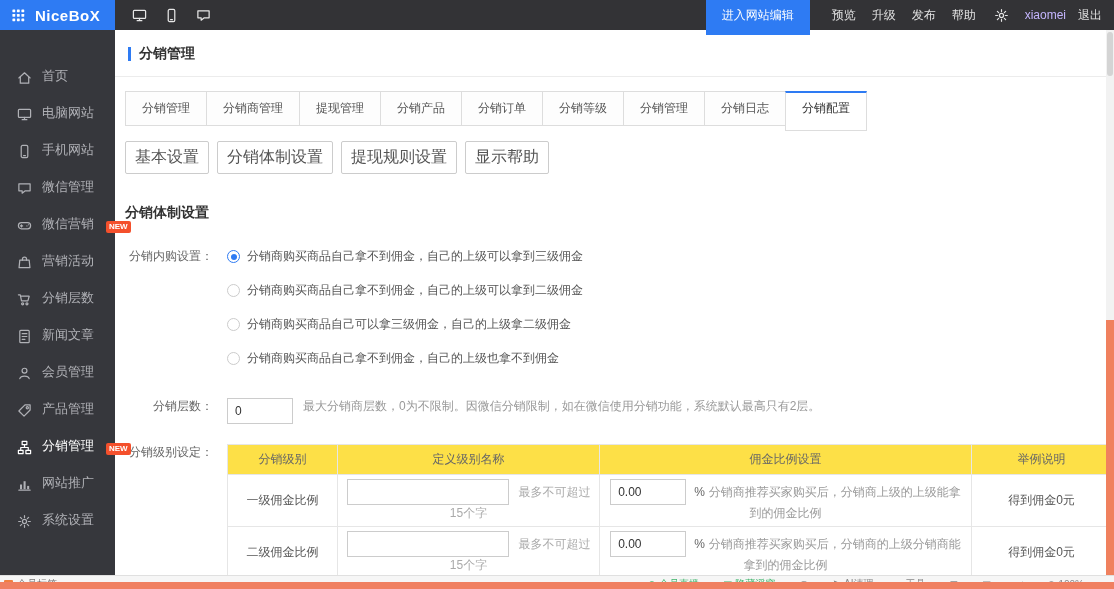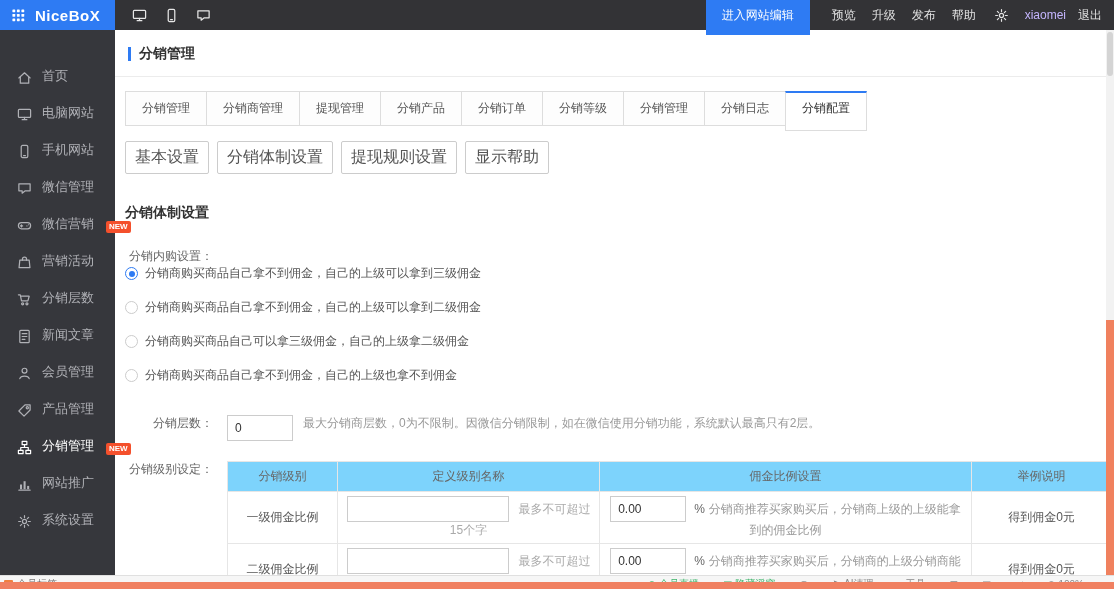--- a/index.html
+++ b/index.html
@@ -40,30 +40,30 @@
   .sub-btns { display:flex; gap:8px; margin:10px 0 0 10px; }
   .sub-btn { border:1px solid #ccc; background:#fff; color:#555; font-size:16px; padding:5px 9px; border-radius:2px; cursor:pointer; font-family:inherit; }
 
   .section-title { font-size:14px; font-weight:bold; color:#333; margin:30px 0 0 10px; }
   .form-row { display:flex; margin-left:10px; }
   .form-label { width:88px; text-align:right; color:#666; flex-shrink:0; margin-right:14px; }
   .radio-row { display:flex; align-items:center; gap:7px; margin-bottom:17px; color:#555; cursor:pointer; }
   .radio { width:13px; height:13px; border-radius:50%; border:1px solid #ccc; background:#fff; position:relative; flex-shrink:0; }
   .radio.checked { border-color:#2e7bf3; }
   .radio.checked::after { content:""; position:absolute; left:2.5px; top:2.5px; width:6px; height:6px; border-radius:50%; background:#2e7bf3; }
-  .options-row { margin-top:26px;flex-direction:column; }
+  .options-row { margin-top:26px; }
   .layers-row { margin-top:14px; align-items:flex-start; }
   .txt-input { border:1px solid #ccc; height:26px; font-size:12px; padding:0 7px; color:#333; font-family:inherit; }
   .layers-input { width:66px; }
   .hint { color:#999; margin-left:10px; }
 
   .levels-row { margin-top:20px; }
   table.levels { border-collapse:collapse; table-layout:fixed; }
   table.levels th, table.levels td { border:1px solid #e6e6e6; font-weight:normal; font-size:12px; text-align:center; padding:4px 8px; }
-  table.levels th { background:#7dd3fc; color:#666; height:30px; }
+  table.levels th { background:#fde047; color:#666; height:30px; }
   table.levels td { color:#555; height:36px; }
   td.cell-left { text-align:left; }
   .name-input { width:162px; }
   .rate-input { width:76px; }
   .cell-hint { color:#aaa; margin-left:10px; }
   .pct { color:#666; margin:0 4px 0 8px; }
   .rate-desc { color:#9a9a9a; }
 
   
   .bottom-strip { position:absolute; left:0; bottom:0; width:1114px; height:14px; background:#f6f6f6; border-top:1px solid #e0e0e0; z-index:40; overflow:hidden; display:flex; align-items:flex-start; }

